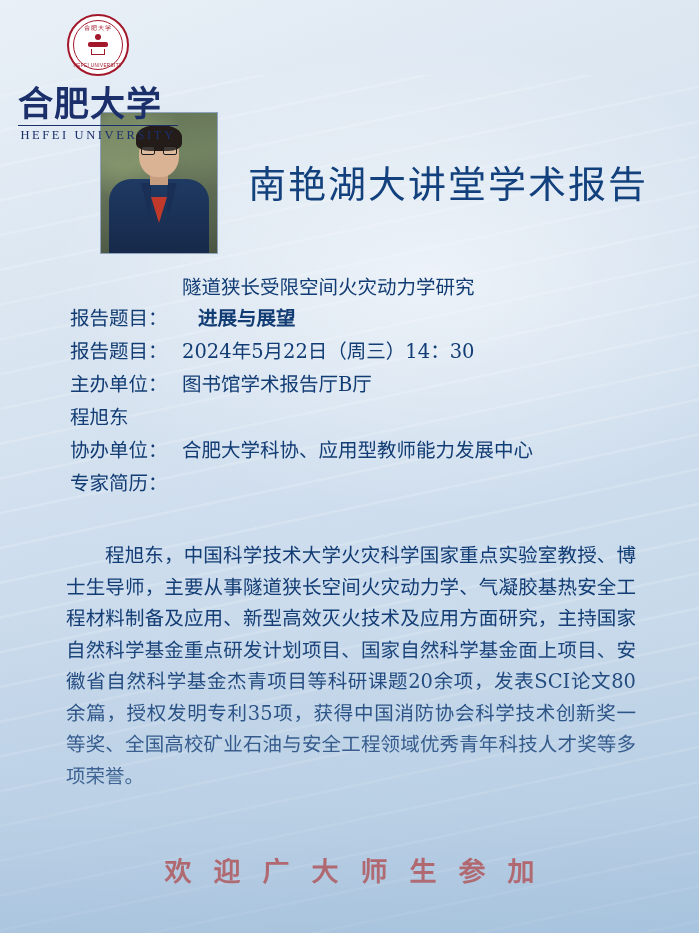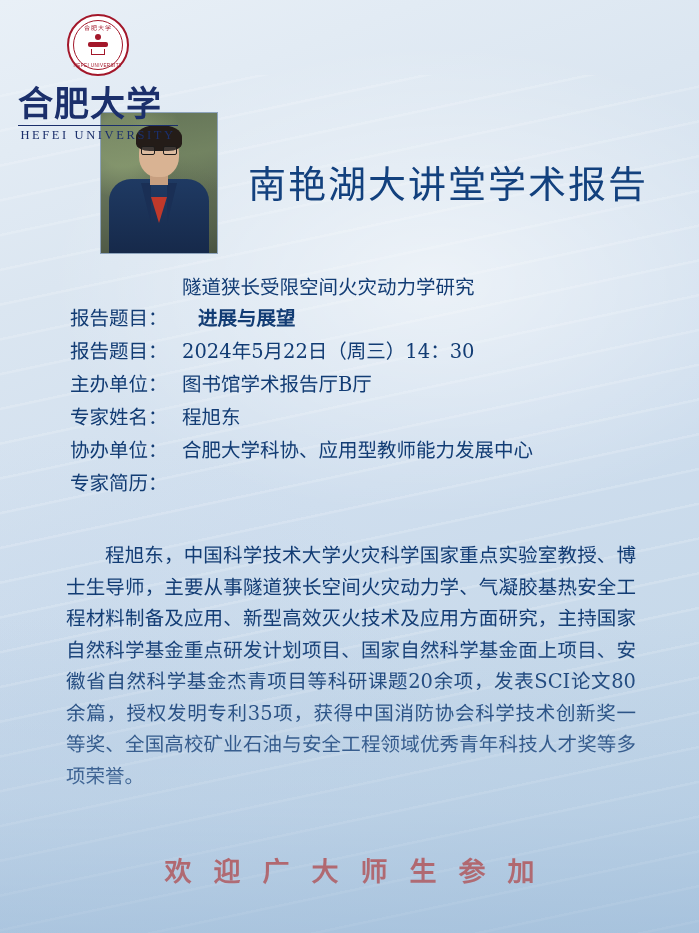--- a/index.html
+++ b/index.html
@@ -348,21 +348,20 @@
       <div class="info-label">报告题目：</div>
       <div class="info-value">2024年5月22日（周三）14：30</div>
     </div>
 
     <div class="info-row">
       <div class="info-label">主办单位：</div>
       <div class="info-value">图书馆学术报告厅B厅</div>
     </div>
 
     <div class="info-row">
-      <div class="info-label">专家姓名：</div>
       <div class="info-value">程旭东</div>
     </div>
 
 
     <div class="info-row">
       <div class="info-label">协办单位：</div>
       <div class="info-value">合肥大学科协、应用型教师能力发展中心</div>
     </div>
 
     <div class="info-row">

